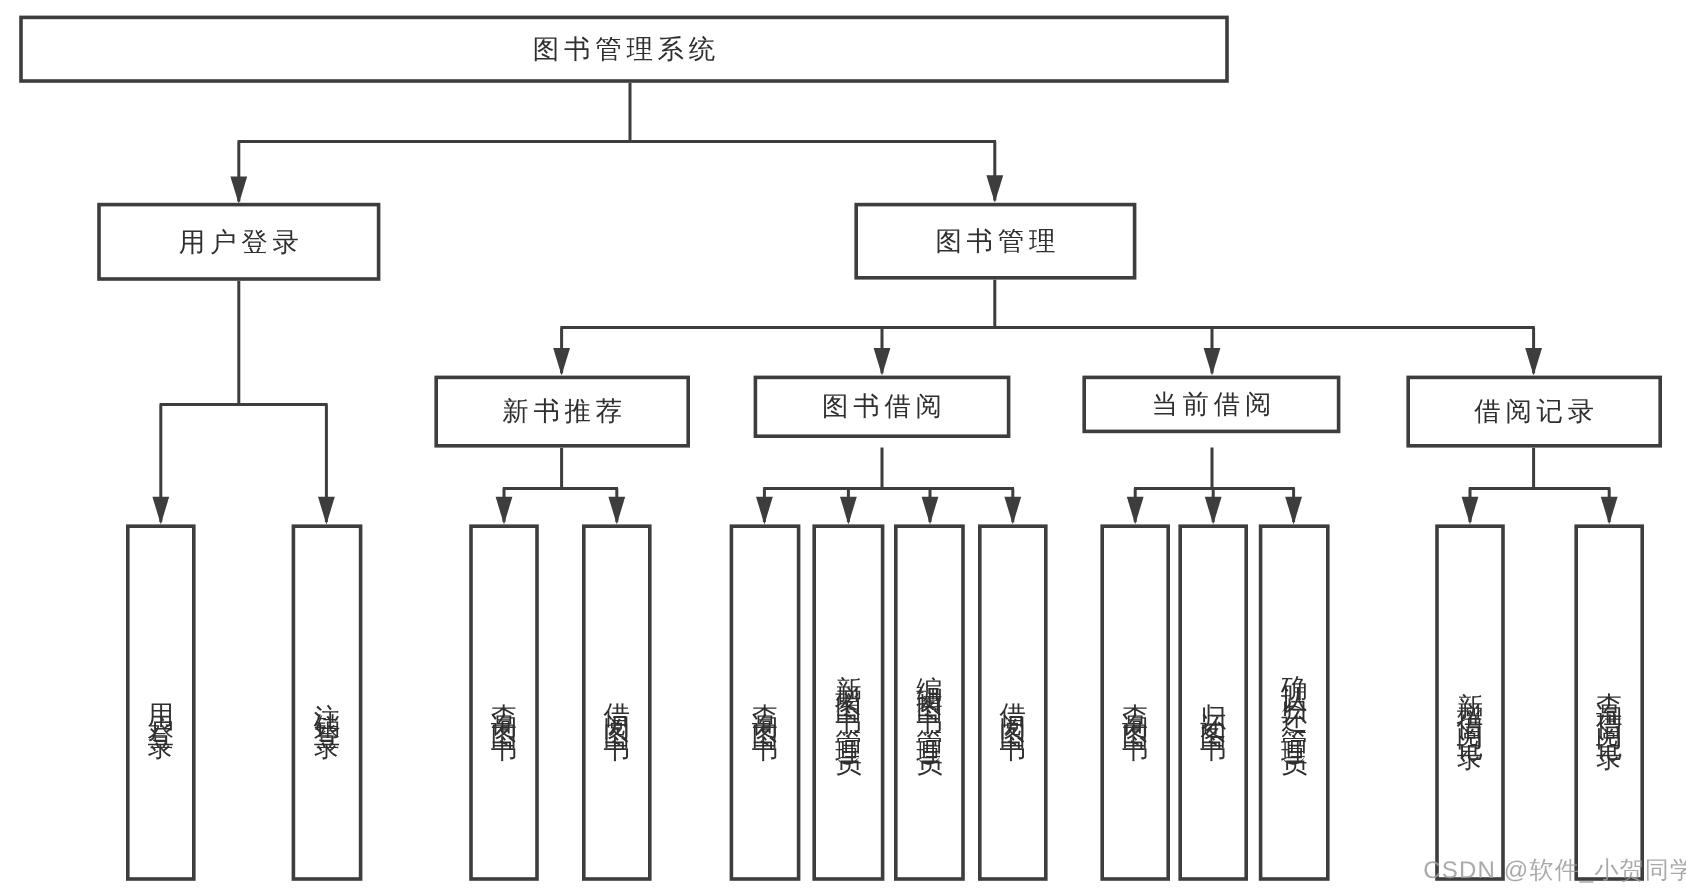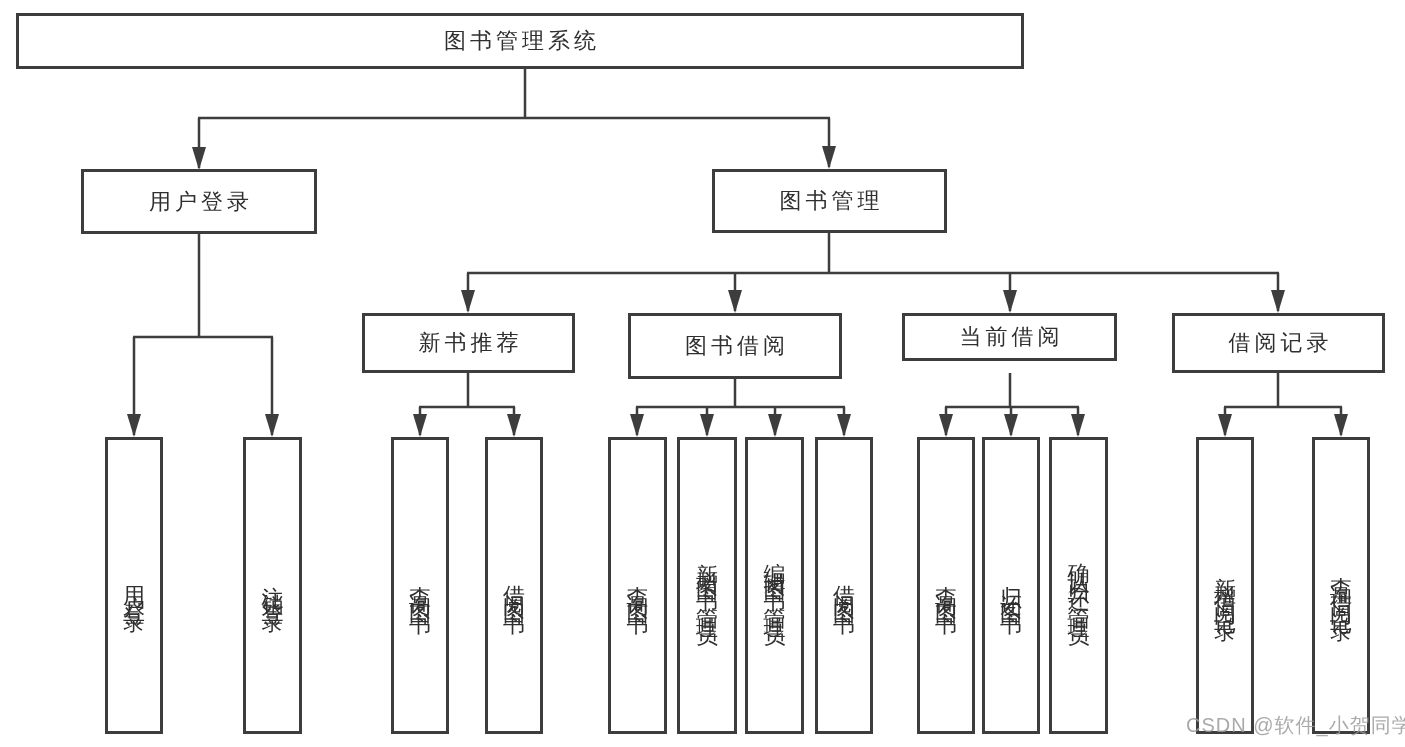--- a/index.html
+++ b/index.html
@@ -73,21 +73,21 @@
       <polygon points="1341,437 1334,414 1348,414"></polygon>
     </g>
   </svg>
 
   <div class="node" style="left:16px;top:13px;width:1008px;height:56px;">图书管理系统</div>
 
   <div class="node" style="left:81px;top:169px;width:236px;height:65px;">用户登录</div>
   <div class="node" style="left:712px;top:169px;width:235px;height:64px;">图书管理</div>
 
   <div class="node" style="left:362px;top:313px;width:213px;height:60px;">新书推荐</div>
-  <div class="node" style="left:628px;top:313px;width:214px;height:66px;">图书借阅</div>
+  <div class="node" style="left:628px;top:313px;width:214px;height:52px;">图书借阅</div>
   <div class="node" style="left:902px;top:313px;width:215px;height:48px;">当前借阅</div>
   <div class="node" style="left:1172px;top:313px;width:213px;height:60px;">借阅记录</div>
 
   <div class="vnode" style="left:105px;top:437px;width:58px;height:297px;">用户登录</div>
   <div class="vnode" style="left:243px;top:437px;width:59px;height:297px;">注销登录</div>
 
   <div class="vnode" style="left:391px;top:437px;width:58px;height:297px;">查询图书</div>
   <div class="vnode" style="left:485px;top:437px;width:58px;height:297px;">借阅图书</div>
 
   <div class="vnode" style="left:608px;top:437px;width:59px;height:297px;">查询图书</div>

